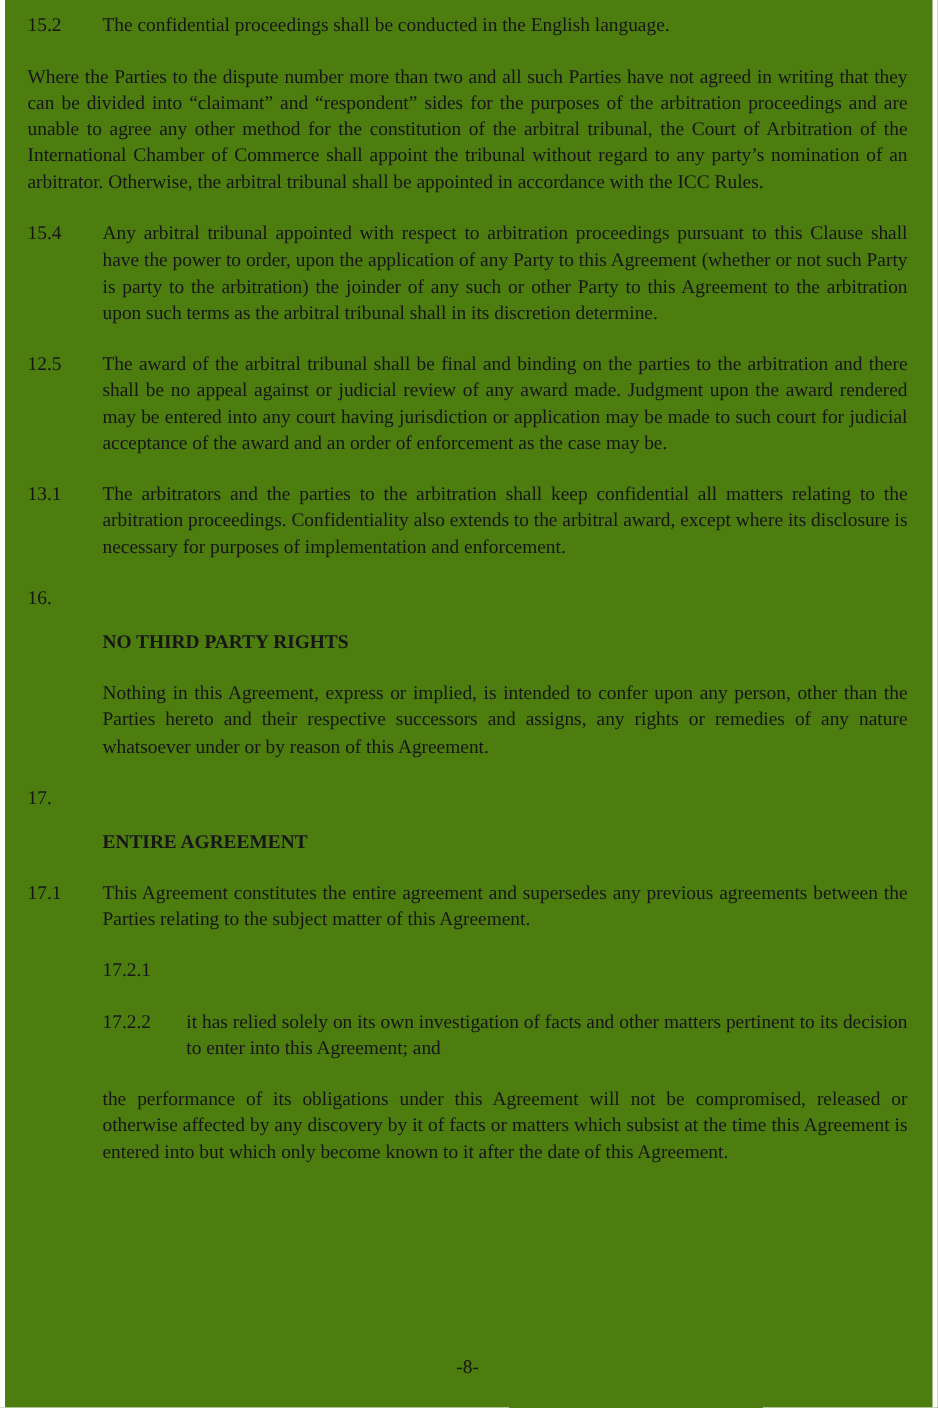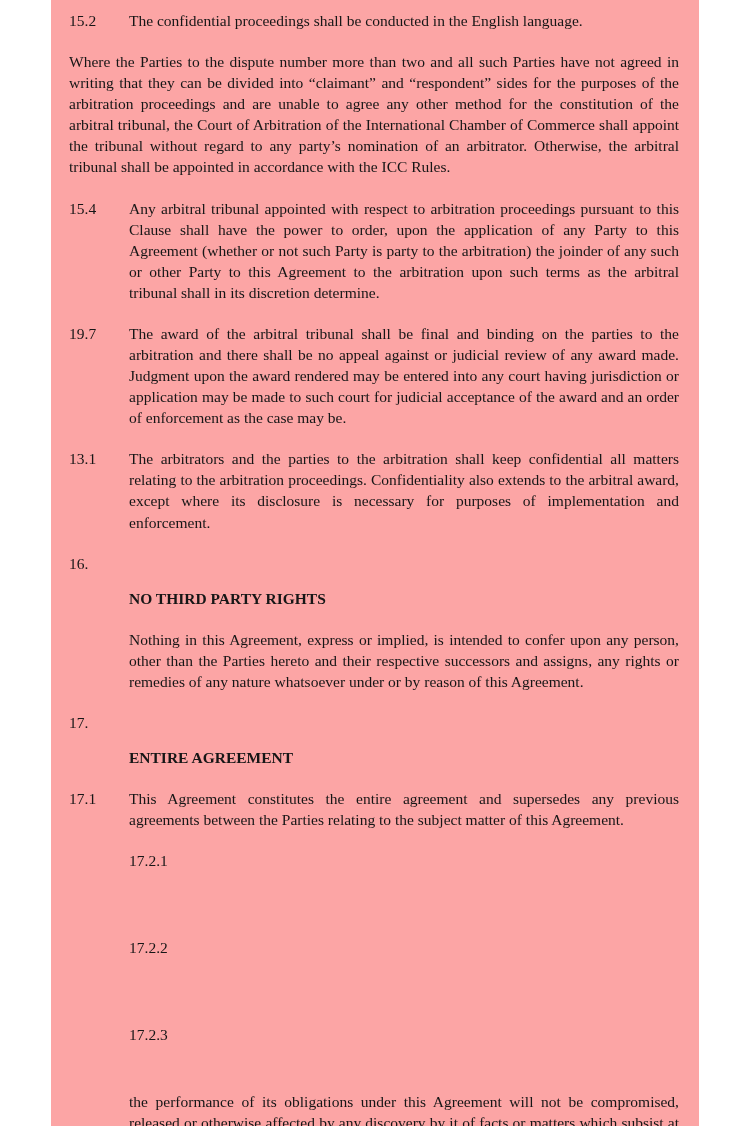--- a/index.html
+++ b/index.html
@@ -1,35 +1,35 @@
 <!DOCTYPE html>
 <html><head>
 <meta charset="utf-8">
 <style>
   * { margin: 0; padding: 0; box-sizing: border-box; }
   html, body { background: #ffffff; }
   .page {
-    width: 648px;
+    width: 742px;
     height: 1126px;
     margin: 0 auto;
-    background: #fca5a5;
+    background: #4d7c0f;
     color: #161616;
     font-family: "Liberation Serif", serif;
     font-size: 15.5px;
     line-height: 1.36;
     padding: 10px 20px 22px 18px;
     display: flex;
     flex-direction: column;
     overflow: hidden;
   }
   .clause { display: flex; margin-bottom: 20px; }
   .num { flex: 0 0 60px; }
   .body-text { flex: 1; text-align: justify; }
   .heading { font-weight: bold; margin-top: 35px; }
-  .sub { margin-left: 60px; flex-direction: column; }
+  .sub { margin-left: 60px; }
   .sub .num { flex: 0 0 67px; }
   .footer {
     margin-top: auto;
     text-align: center;
     padding-top: 6px;
   }
 </style>
 </head>
 <body>
 
@@ -43,21 +43,21 @@
   <div class="clause">
     <p class="body-text">Where the Parties to the dispute number more than two and all such Parties have not agreed in writing that they can be divided into “claimant” and “respondent” sides for the purposes of the arbitration proceedings and are unable to agree any other method for the constitution of the arbitral tribunal, the Court of Arbitration of the International Chamber of Commerce shall appoint the tribunal without regard to any party’s nomination of an arbitrator. Otherwise, the arbitral tribunal shall be appointed in accordance with the ICC Rules.</p>
   </div>
 
   <div class="clause">
     <span class="num">15.4</span>
     <p class="body-text">Any arbitral tribunal appointed with respect to arbitration proceedings pursuant to this Clause shall have the power to order, upon the application of any Party to this Agreement (whether or not such Party is party to the arbitration) the joinder of any such or other Party to this Agreement to the arbitration upon such terms as the arbitral tribunal shall in its discretion determine.</p>
   </div>
 
   <div class="clause">
-    <span class="num">19.7</span>
+    <span class="num">12.5</span>
     <p class="body-text">The award of the arbitral tribunal shall be final and binding on the parties to the arbitration and there shall be no appeal against or judicial review of any award made. Judgment upon the award rendered may be entered into any court having jurisdiction or application may be made to such court for judicial acceptance of the award and an order of enforcement as the case may be.</p>
   </div>
 
   <div class="clause">
     <span class="num">13.1</span>
     <p class="body-text">The arbitrators and the parties to the arbitration shall keep confidential all matters relating to the arbitration proceedings. Confidentiality also extends to the arbitral award, except where its disclosure is necessary for purposes of implementation and enforcement.</p>
   </div>
 
   <div class="clause">
     <span class="num">16.</span>
@@ -79,22 +79,22 @@
     <p class="body-text">This Agreement constitutes the entire agreement and supersedes any previous agreements between the Parties relating to the subject matter of this Agreement.</p>
   </div>
 
 
   <div class="clause sub">
     <span class="num">17.2.1</span>
   </div>
 
   <div class="clause sub">
     <span class="num">17.2.2</span>
+    <p class="body-text">it has relied solely on its own investigation of facts and other matters pertinent to its decision to enter into this Agreement; and</p>
   </div>
 
   <div class="clause sub">
-    <span class="num">17.2.3</span>
     <p class="body-text">the performance of its obligations under this Agreement will not be compromised, released or otherwise affected by any discovery by it of facts or matters which subsist at the time this Agreement is entered into but which only become known to it after the date of this Agreement.</p>
   </div>
 
   <div class="footer">-8-</div>
 
 </div>
 
 </body></html>

